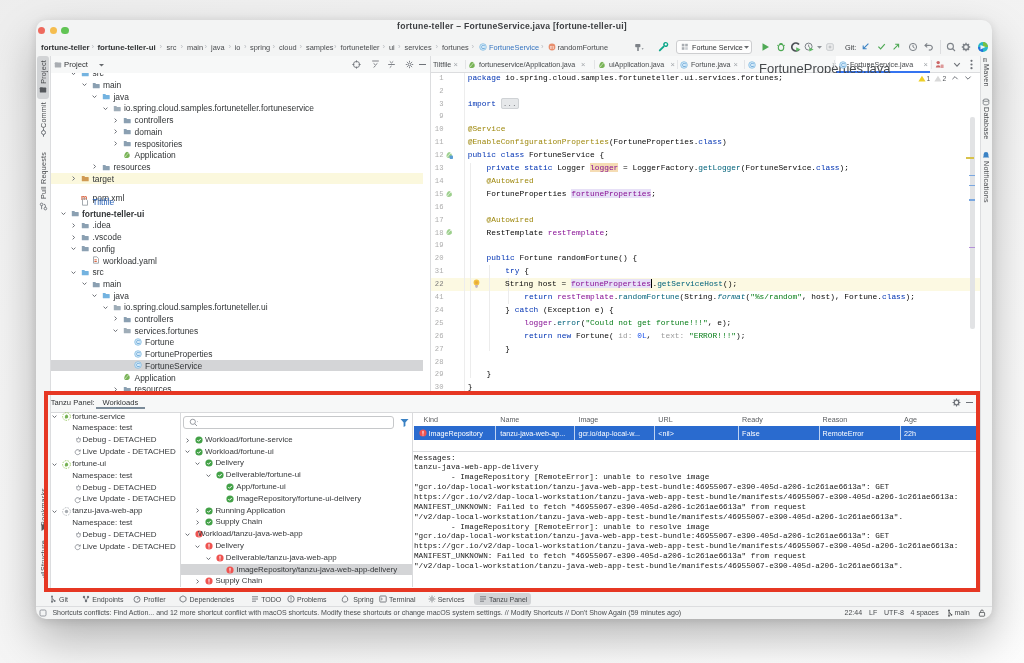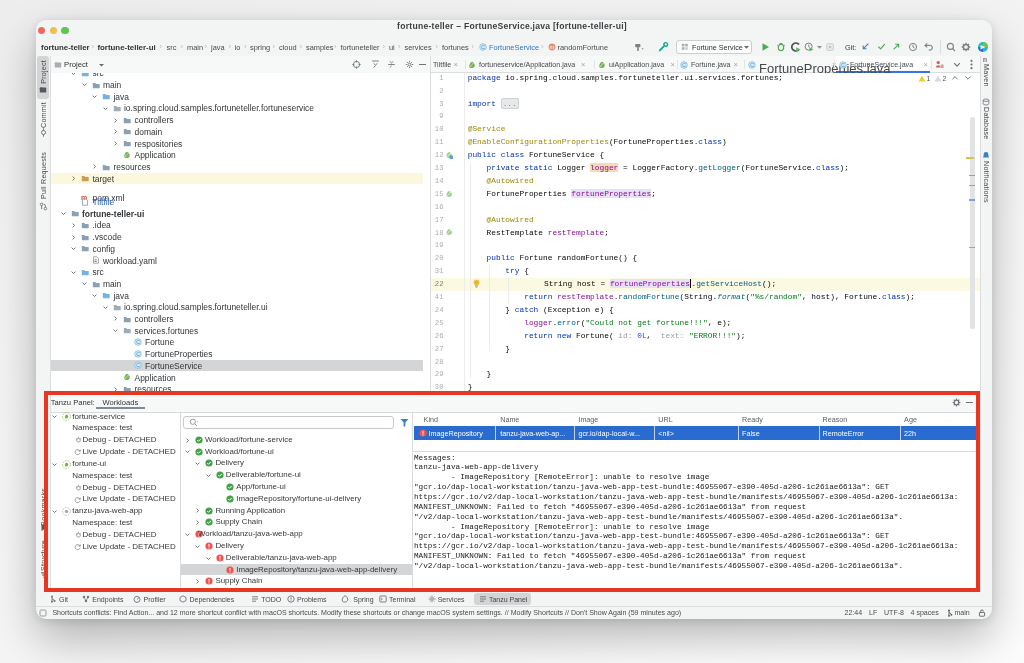--- a/index.html
+++ b/index.html
@@ -787,21 +787,21 @@
 <div class="cl mono" style="top:123.35px;padding-left:37.2px;white-space:pre"><span class="ann">@Service</span></div>
 <div class="cl mono" style="top:136.25px;padding-left:37.2px;white-space:pre"><span class="ann">@EnableConfigurationProperties</span>(FortuneProperties.<span class="kw">class</span>)</div>
 <div class="cl mono" style="top:149.15px;padding-left:37.2px;white-space:pre"><span class="kw">public class</span> FortuneService {</div>
 <div class="cl mono" style="top:162.05px;padding-left:37.2px;white-space:pre">    <span class="kw">private static</span> Logger <span class="fld" style="background:#f5dcb4">logger</span> = LoggerFactory.<span class="mth">getLogger</span>(FortuneService.<span class="kw">class</span>);</div>
 <div class="cl mono" style="top:174.95px;padding-left:37.2px;white-space:pre">    <span class="ann">@Autowired</span></div>
 <div class="cl mono" style="top:187.85000000000002px;padding-left:37.2px;white-space:pre">    FortuneProperties <span class="fld" style="background:#e7e0f7">fortuneProperties</span>;</div>
 <div class="cl mono" style="top:213.65px;padding-left:37.2px;white-space:pre">    <span class="ann">@Autowired</span></div>
 <div class="cl mono" style="top:226.55px;padding-left:37.2px;white-space:pre">    RestTemplate <span class="fld">restTemplate</span>;</div>
 <div class="cl mono" style="top:252.35px;padding-left:37.2px;white-space:pre">    <span class="kw">public</span> Fortune randomFortune() {</div>
 <div class="cl mono" style="top:265.25px;padding-left:37.2px;white-space:pre">        <span class="kw">try</span> {</div>
-<div class="cl mono" style="top:278.15px;padding-left:57px;white-space:pre">            String host = <span class="fld" style="background:#e7e0f7">fortuneProperties</span><span style="border-left:1px solid #000;margin-left:0.5px">.</span><span class="mth">getServiceHost</span>();</div>
+<div class="cl mono" style="top:278.15px;padding-left:18px;white-space:pre">            String host = <span class="fld" style="background:#e7e0f7">fortuneProperties</span><span style="border-left:1px solid #000;margin-left:0.5px">.</span><span class="mth">getServiceHost</span>();</div>
 <div class="cl mono" style="top:291.05px;padding-left:37.2px;white-space:pre">            <span class="kw">return</span> <span class="fld">restTemplate</span>.<span class="mth">randomFortune</span>(String.<i class="mth">format</i>(<span class="str">"%s/random"</span>, host), Fortune.<span class="kw">class</span>);</div>
 <div class="cl mono" style="top:303.95000000000005px;padding-left:37.2px;white-space:pre">        } <span class="kw">catch</span> (Exception e) {</div>
 <div class="cl mono" style="top:316.85px;padding-left:37.2px;white-space:pre">            <span class="fld">logger</span>.<span class="mth">error</span>(<span class="str">"Could not get fortune!!!"</span>, e);</div>
 <div class="cl mono" style="top:329.75px;padding-left:37.2px;white-space:pre">            <span class="kw">return new</span> Fortune( <span class="inl">id:</span> <span class="num">0L</span>,  <span class="inl">text:</span> <span class="str">"ERROR!!!"</span>);</div>
 <div class="cl mono" style="top:342.65000000000003px;padding-left:37.2px;white-space:pre">        }</div>
 <div class="cl mono" style="top:368.45px;padding-left:37.2px;white-space:pre">    }</div>
 <div class="cl mono" style="top:381.35px;padding-left:37.2px;white-space:pre">}</div>
 <div class="ic" style="left:917.5px;top:74.5px">
     <svg width="8" height="7" viewBox="0 0 8 7">
       <path d="M4 0.8 L7.6 6.4 H0.4 Z" fill="#ebc700" opacity="0.85"></path>

